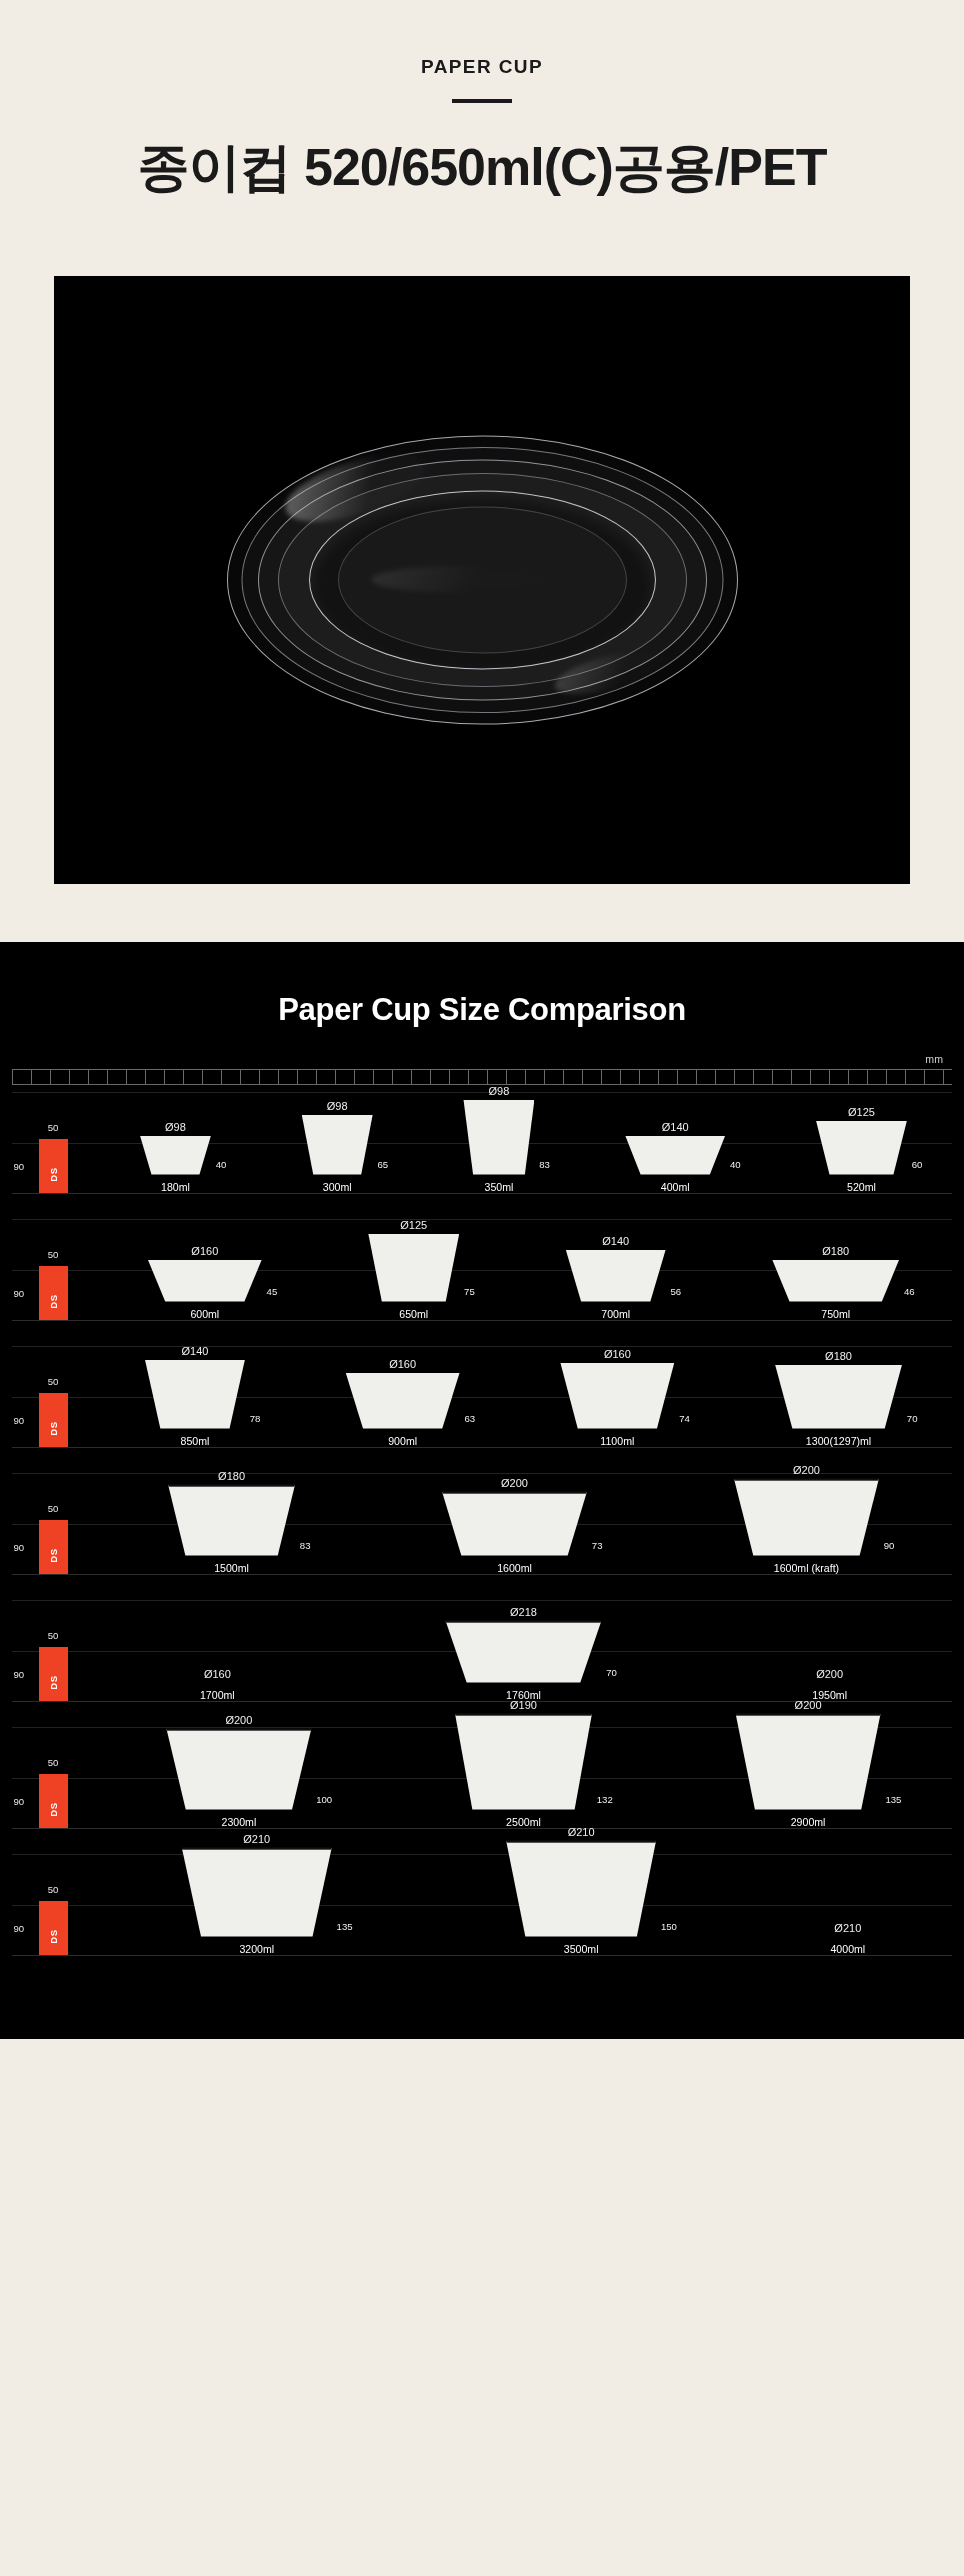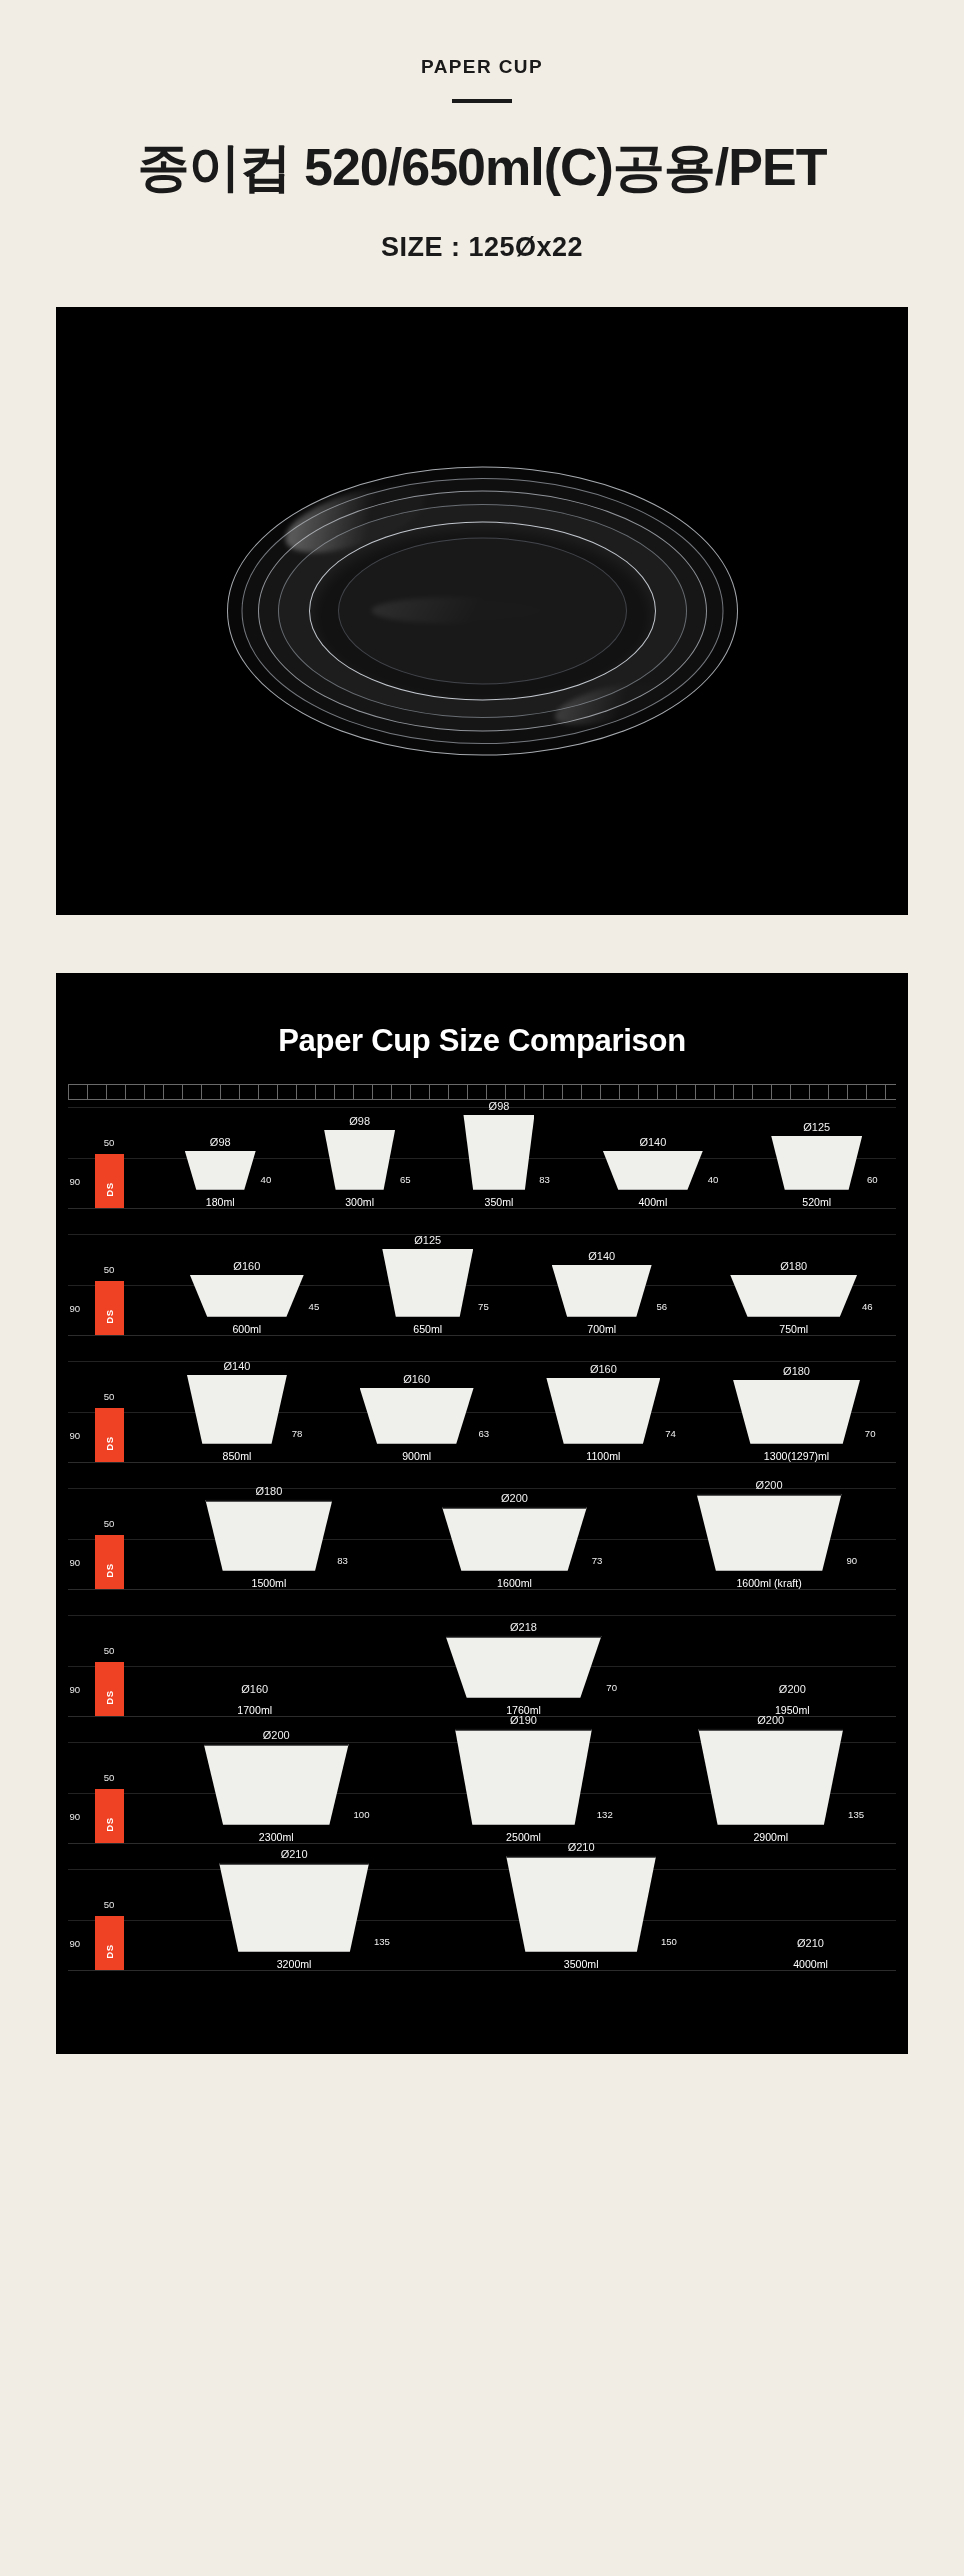--- a/index.html
+++ b/index.html
@@ -3,21 +3,21 @@
 <meta charset="utf-8">
 <style>
   * { box-sizing: border-box; }
   html, body { margin: 0; padding: 0; }
   body {
     width: 964px;
     font-family: "Liberation Sans", sans-serif;
     background: #f2ede4;
     color: #1a1a1a;
   }
-  .page { width: 852px; margin: 0 auto; }
+  .page { width: 964px; margin: 0 auto; }
 
   
   .hero {
     background: #f2ede4;
     padding: 56px 0 0 0;
     text-align: center;
   }
   .hero-eyebrow {
     font-size: 19px;
     font-weight: bold;
@@ -244,41 +244,41 @@
 </style>
 </head>
 <body>
 
 <div class="page">
 
   <section class="hero">
     <div class="hero-eyebrow">PAPER CUP</div>
     <div class="hero-rule"></div>
     <h1 class="hero-title">종이컵 520/650ml(C)공용/PET</h1>
-    <div class="hero-size">SIZE : 125Øx22</div>
 
     <div class="hero-photo-wrap">
       <div class="hero-photo">
         <div class="lid">
           <div class="ring r1"></div>
           <div class="ring r2"></div>
           <div class="ring r3"></div>
           <div class="ring r4"></div>
           <div class="ring r5"></div>
           <div class="ring r6"></div>
           <div class="gloss g1"></div>
           <div class="gloss g2"></div>
           <div class="gloss g3"></div>
         </div>
       </div>
     </div>
   </section>
 
   <section class="compare">
     <div class="compare-title">Paper Cup Size Comparison</div>
+    <div class="mm-label">mm</div>
     <div class="ruler"></div>
     <div class="rows" id="rows">
         <div class="row">
           <div class="gridline gl1"></div>
           <div class="gridline gl2"></div>
           <div class="row-inner">
             <div class="ref">
               <div class="ref-top">50</div>
               <div class="ref-side">90</div>
               <div class="ref-box"></div>

